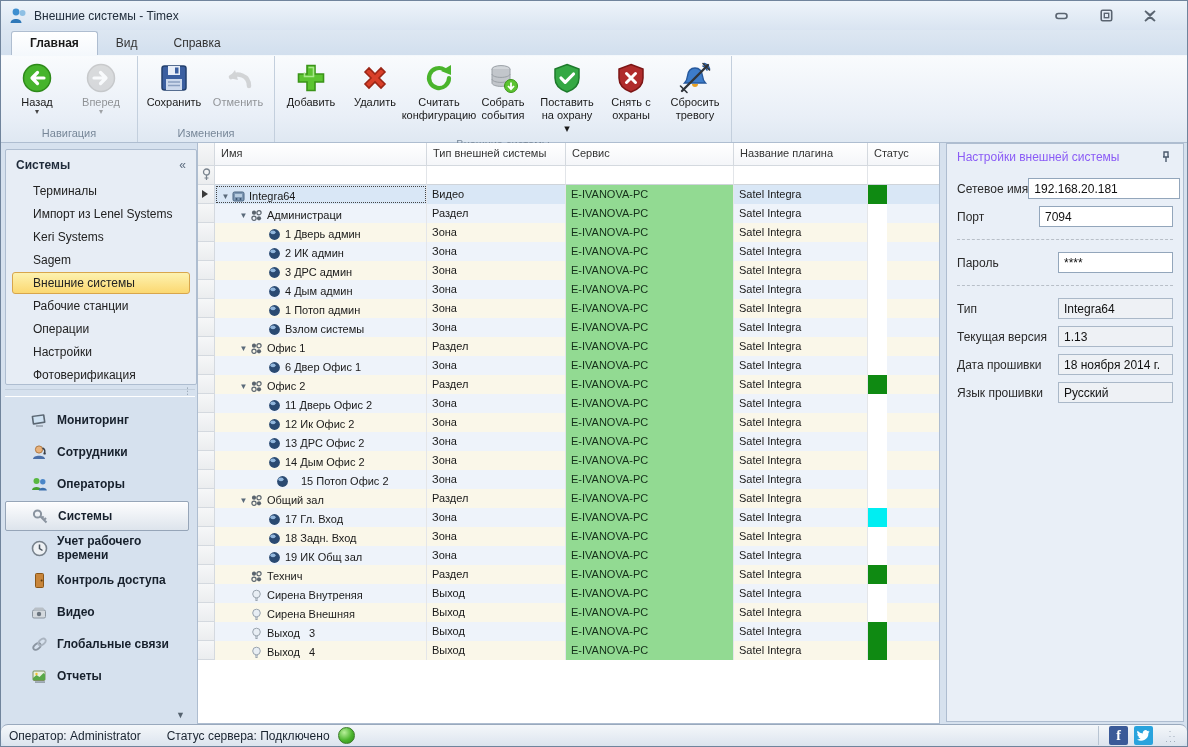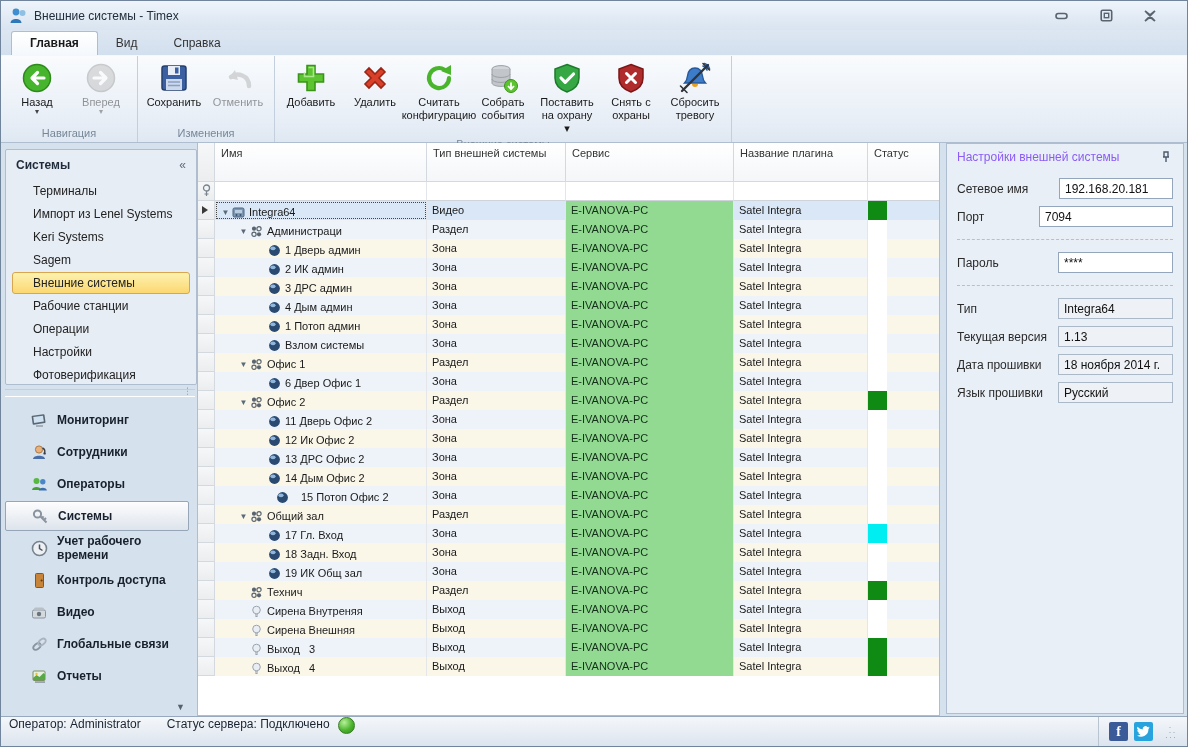--- a/index.html
+++ b/index.html
@@ -52,21 +52,21 @@
   .nav-list { flex:1; padding:6px 8px 0 0; }
   .nav-item { display:flex; align-items:center; height:30px; padding-left:26px; cursor:pointer; margin-bottom:2px; }
   .nav-item .nicon { width:17px; height:17px; margin-right:9px; flex:0 0 auto; }
   .nav-item .nlabel { font-size:12px; font-weight:bold; color:#17202c; }
   .nav-item.selected { background:linear-gradient(#fdfdfe,#dde4ec); border:1px solid #96a5b8; border-radius:2px; box-shadow:0 1px 1px rgba(255,255,255,.8) inset; }
   .nav-more { text-align:right; padding:2px 12px 4px 0; color:#55626f; font-size:9px; }
 
   
   .main { flex:1; background:#ffffff; border:1px solid #aebdd0; border-top:none; margin-top:0; overflow:hidden; position:relative; }
   .grid { width:742px; }
-  .grid-head { display:flex; height:39px; }
+  .grid-head { display:flex; height:23px; }
   .gh-cell { font-size:11px; color:#333; padding:4px 6px 0; background:linear-gradient(#ffffff,#f4f6f9);
     border-right:1px solid #d4d9df; border-bottom:1px solid #d4d9df; overflow:hidden; white-space:nowrap; }
   .gutter { width:17px; flex:0 0 auto; background:linear-gradient(#f6f7f8,#ebedef); border-right:1px solid #d4d9df; border-bottom:1px solid #d4d9df; position:relative; }
   .filter-row { display:flex; height:19px; }
   .f-cell { background:#fff; border-right:1px solid #e2e5e9; border-bottom:1px solid #cfd4da; }
   .grow { display:flex; height:19px; }
   .g-cell { font-size:11px; color:#1a1a1a; padding:3px 5px 0; border-right:1px solid #e4e6e9; overflow:hidden; white-space:pre; }
   .grow.cream .g-cell { background:#faf7e9; }
   .grow.blue .g-cell { background:#eef3fa; }
   .grow.focus .g-cell { background:#d9e7f6; }
@@ -89,22 +89,22 @@
   .rp-title { flex:1; font-size:12px; color:#8b5cf6; }
   .rp-pin { width:14px; height:14px; cursor:pointer; }
   .rp-row { display:flex; align-items:center; margin-bottom:7px; }
   .rp-label { font-size:12px; color:#2a2a2a; flex:0 0 auto; }
   .rp-input { margin-left:auto; height:21px; font-size:12px; font-family:"Liberation Sans",sans-serif;
     padding:0 5px; border:1px solid #93a6bb; background:#fff; color:#111; }
   .rp-input.ro { background:#eef1f5; border-color:#aab8c8; }
   .rp-sep { border-top:1px dashed #b8bfc8; margin:12px 0; }
 
   
-  .statusbar { height:30px; flex:0 0 auto; background:linear-gradient(#f4f7fa,#dce4ee);
-    border-top:1px solid #99a9bd; display:flex; padding:0 8px; }
+  .statusbar { height:22px; flex:0 0 auto; background:linear-gradient(#f4f7fa,#dce4ee);
+    border-top:1px solid #99a9bd; display:flex; align-items:center; padding:0 8px;border-radius:7px; }
   .sb-text { font-size:12px; color:#1a2430; margin-right:26px; }
   .sb-ball { width:17px; height:17px; border-radius:50%; margin-left:-18px;
     background:radial-gradient(circle at 35% 30%, #b8f09a, #4cb52e 55%, #2e8a18); border:1px solid #3a7a28; }
   .sb-right { margin-left:auto; display:flex; align-items:center; gap:6px; border-left:1px solid #b8c4d2; padding-left:10px; }
   .soc { width:19px; height:19px; border-radius:2px; display:flex; align-items:center; justify-content:center; cursor:pointer; }
   .soc.fb { background:#3a5a98; color:#fff; font-weight:bold; font-size:14px; font-family:"Liberation Serif",serif; }
   .soc.tw { background:#29a3dd; }
   .grip-dots { width:14px; height:14px; margin-left:6px; color:#9aa6b4; font-size:9px; line-height:5px; letter-spacing:1px; }
 </style>
 </head>
@@ -676,21 +676,21 @@
     <div class="rightpanel">
       <div class="rp-head">
         <span class="rp-title">Настройки внешней системы</span>
         <svg class="rp-pin" viewBox="0 0 14 14">
           <path d="M5 2 h4 v5 h-4 z M4 7 h6 M7 7 v5" fill="none" stroke="#4a5a6c" stroke-width="1.4"></path>
         </svg>
       </div>
       <div id="rp-fields">
           <div class="rp-row">
             <span class="rp-label">Сетевое имя</span>
-            <input class="rp-input" value="192.168.20.181" style="width: 114px;">
+            <input class="rp-input" value="192.168.20.181" style="width: 152px;">
           </div>
           <div class="rp-row">
             <span class="rp-label">Порт</span>
             <input class="rp-input" value="7094" style="width: 134px;">
           </div>
           <div class="rp-sep"></div>
           <div class="rp-row">
             <span class="rp-label">Пароль</span>
             <input class="rp-input" value="****" style="width: 115px;">
           </div>

